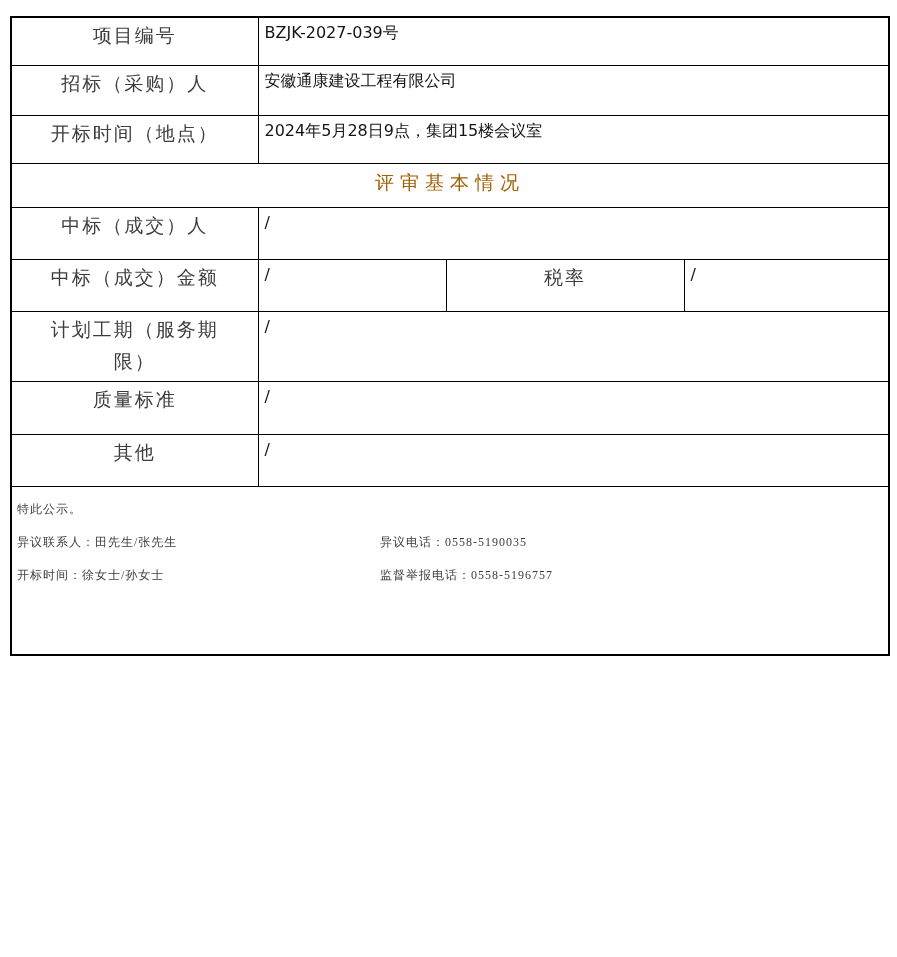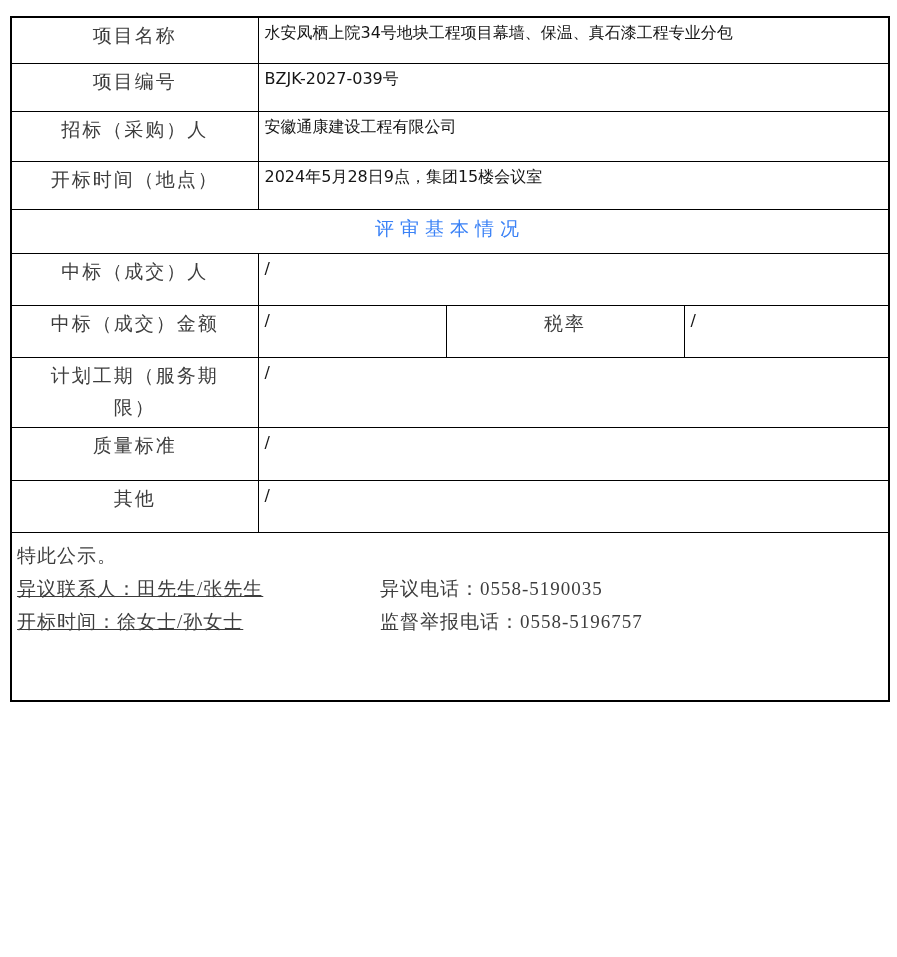--- a/index.html
+++ b/index.html
@@ -37,63 +37,59 @@
     line-height: 32px;
     padding: 2px 4px 0 4px;
     white-space: pre-line;
   }
   
   td.hdr {
     text-align: center;
     vertical-align: top;
     font-size: 19px;
     letter-spacing: 6px;
-    color: #3b82f6;
+    color: #a16207;
     line-height: 32px;
     padding-top: 3px;
   }
   
   td.val {
     text-align: left;
     vertical-align: top;
     font-family: "DejaVu Sans", "Liberation Sans", sans-serif;
     font-size: 16px;
     color: #141414;
     line-height: 21px;
     padding: 4px 6px 0 6px;
   }
   
   td.foot {
     vertical-align: top;
-    font-size: 19px;
+    font-size: 12px;
     letter-spacing: 1px;
     color: #3d3d3d;
     line-height: 33px;
     padding: 6px 6px 0 5px;
   }
   .frow { display: flex; }
-  .fleft { width: 363px; flex-shrink: 0; text-decoration: underline; }
+  .fleft { width: 363px; flex-shrink: 0; }
 </style>
 </head>
 <body>
 
 <div class="page">
   <table class="doc">
     <colgroup>
       <col style="width:247px">
       <col style="width:188px">
       <col style="width:238px">
       <col style="width:205px">
     </colgroup>
 
     <tbody>
-        <tr style="height:46px">
-      <td class="lbl">项目名称</td>
-      <td class="val" colspan="3">水安凤栖上院34号地块工程项目幕墙、保温、真石漆工程专业分包</td>
-    </tr>
 
     <tr style="height:48px">
       <td class="lbl">项目编号</td>
       <td class="val" colspan="3">BZJK-2027-039号</td>
     </tr>
 
     <tr style="height:50px">
       <td class="lbl">招标（采购）人</td>
       <td class="val" colspan="3">安徽通康建设工程有限公司</td>
     </tr>

